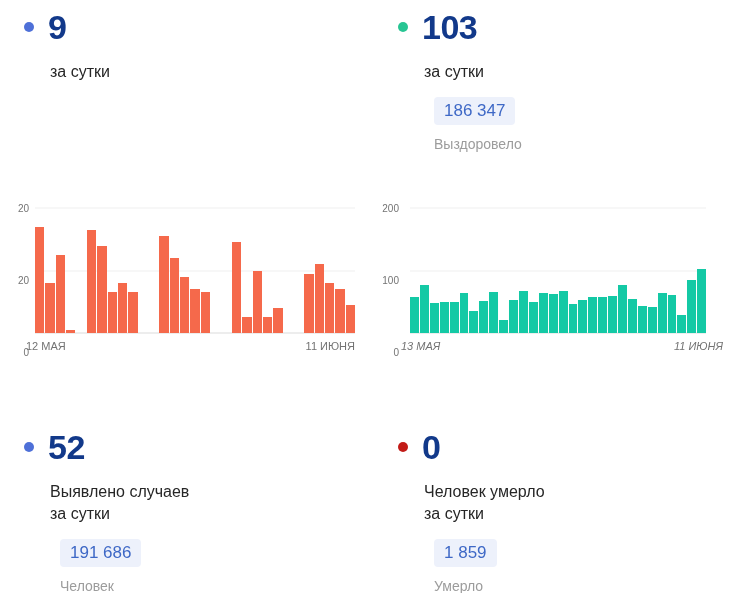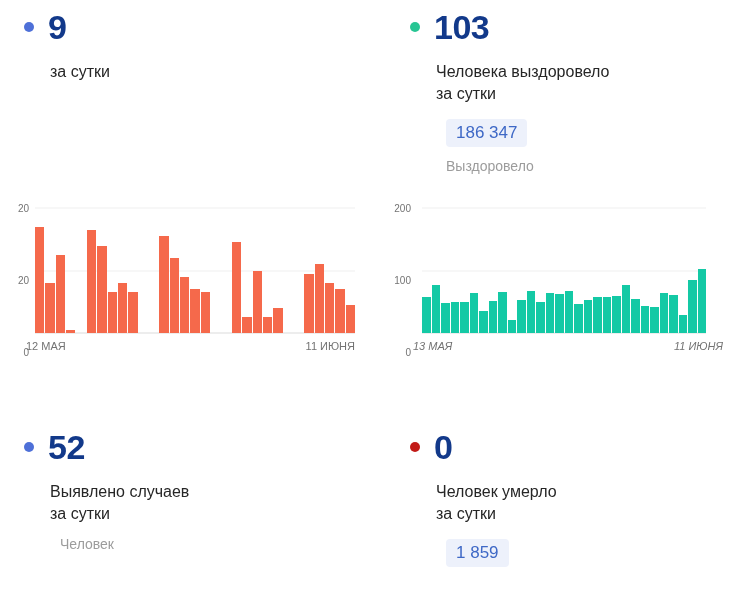--- a/index.html
+++ b/index.html
@@ -8,21 +8,21 @@
   .stage {
     position:relative; width:755px; height:593px;
     background:#fff; overflow:hidden;
   }
   .grid {
     display:grid; width:755px; height:593px;
     grid-template-columns:377px 378px;
     grid-template-rows:415px 178px;
   }
   .card { position:relative; padding:8px 0 0 24px; }
-  .card--right { padding-left:21px;margin-left:12px; }
+  .card--right { padding-left:21px; }
   .card--bottom { padding-top:13px; }
 
   .head { display:flex; gap:14px; }
   .dot { width:10px; height:10px; border-radius:50%; margin-top:14px; flex:0 0 auto; }
   .big-number {
     font-size:34px; line-height:38px; font-weight:700;
     color:#12398A; letter-spacing:-0.5px;
   }
   .desc {
     margin:15px 0 0 26px; font-size:16px; line-height:22px;
@@ -134,21 +134,20 @@
         </div>
       </div>
     </section>
 
     <section class="card card--right">
       <div class="head">
         <span class="dot" style="background: rgb(39, 197, 147);"></span>
         <span class="big-number">103</span>
       </div>
       <div class="desc">
-        <div>Человека выздоровело</div>
         <div>за сутки</div>
       </div>
       <div>
         <span class="badge">186 347</span>
       </div>
       <div class="sublabel">Выздоровело</div>
       <div class="chart chart--recov">
         <div class="ygutter">
             <span class="ytick" style="top: 0%;">200</span>
             <span class="ytick" style="top: 50%;">100</span>
@@ -202,31 +201,35 @@
 
     <section class="card card--bottom">
       <div class="head">
         <span class="dot" style="background: rgb(78, 112, 216);"></span>
         <span class="big-number">52</span>
       </div>
       <div class="desc">
         <div>Выявлено случаев</div>
         <div>за сутки</div>
       </div>
+      <div>
+        <span class="badge">191 686</span>
+      </div>
       <div class="sublabel">Человек</div>
     </section>
 
     <section class="card card--right card--bottom">
       <div class="head">
         <span class="dot" style="background: rgb(194, 27, 23);"></span>
         <span class="big-number">0</span>
       </div>
       <div class="desc">
         <div>Человек умерло</div>
         <div>за сутки</div>
       </div>
       <div>
         <span class="badge">1 859</span>
       </div>
+      <div class="sublabel">Умерло</div>
     </section>
 
   </div>
 </div>
 
 </body></html>

